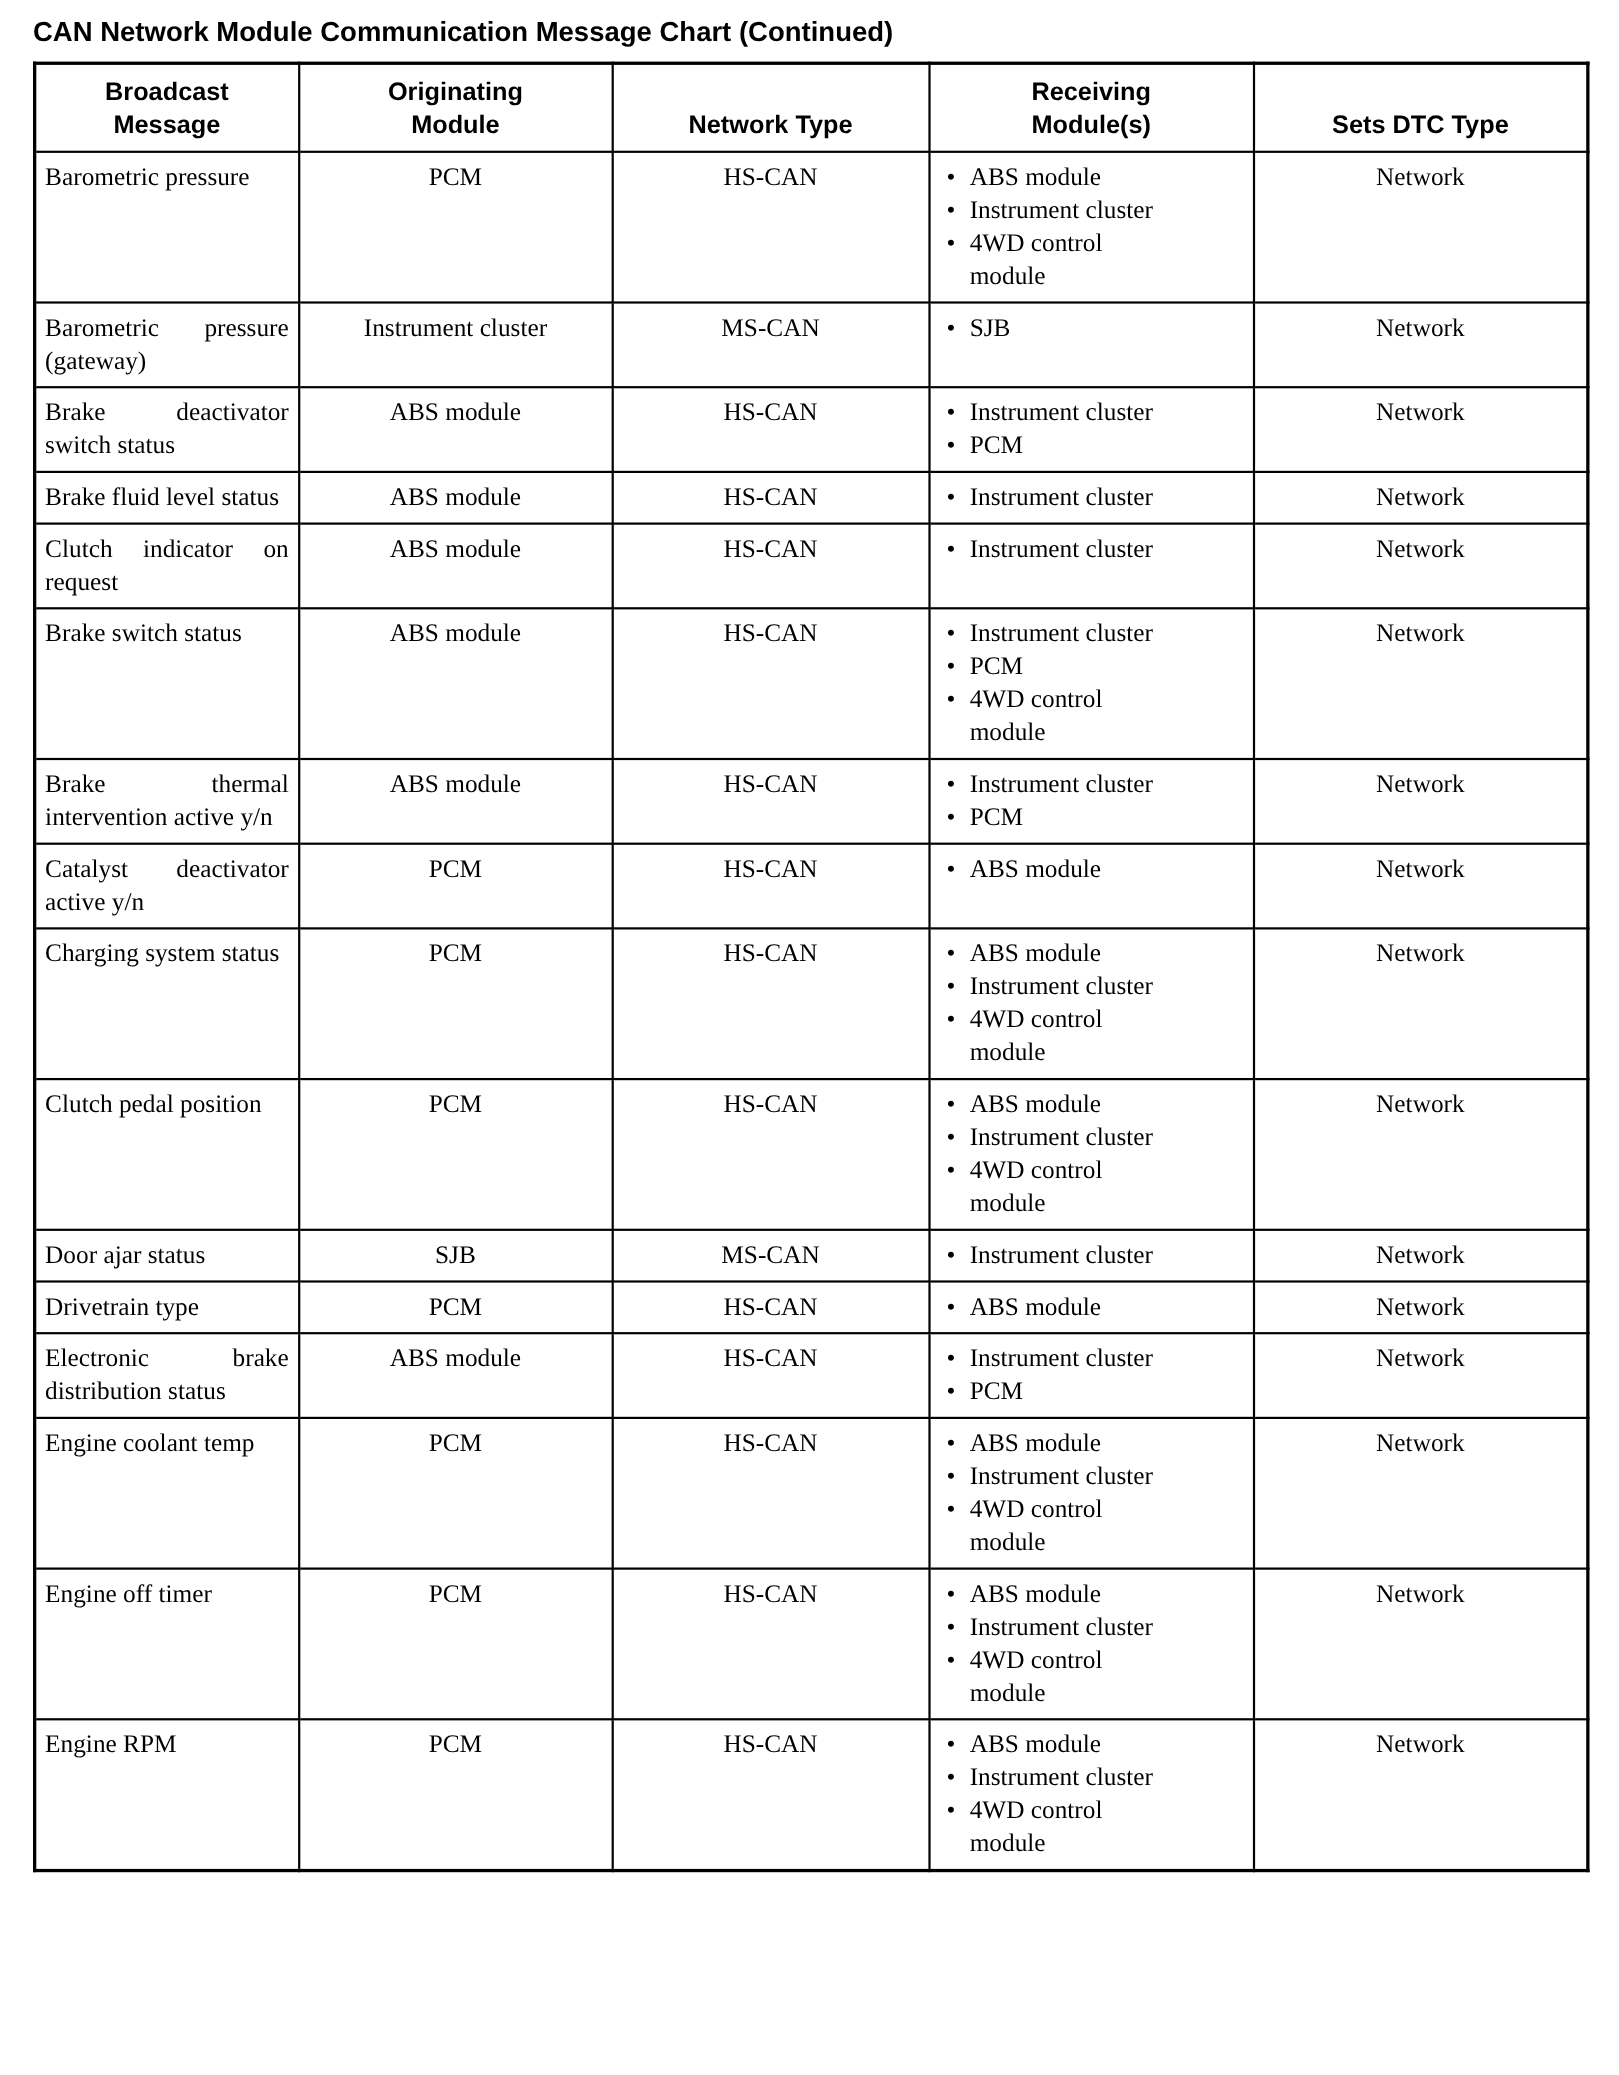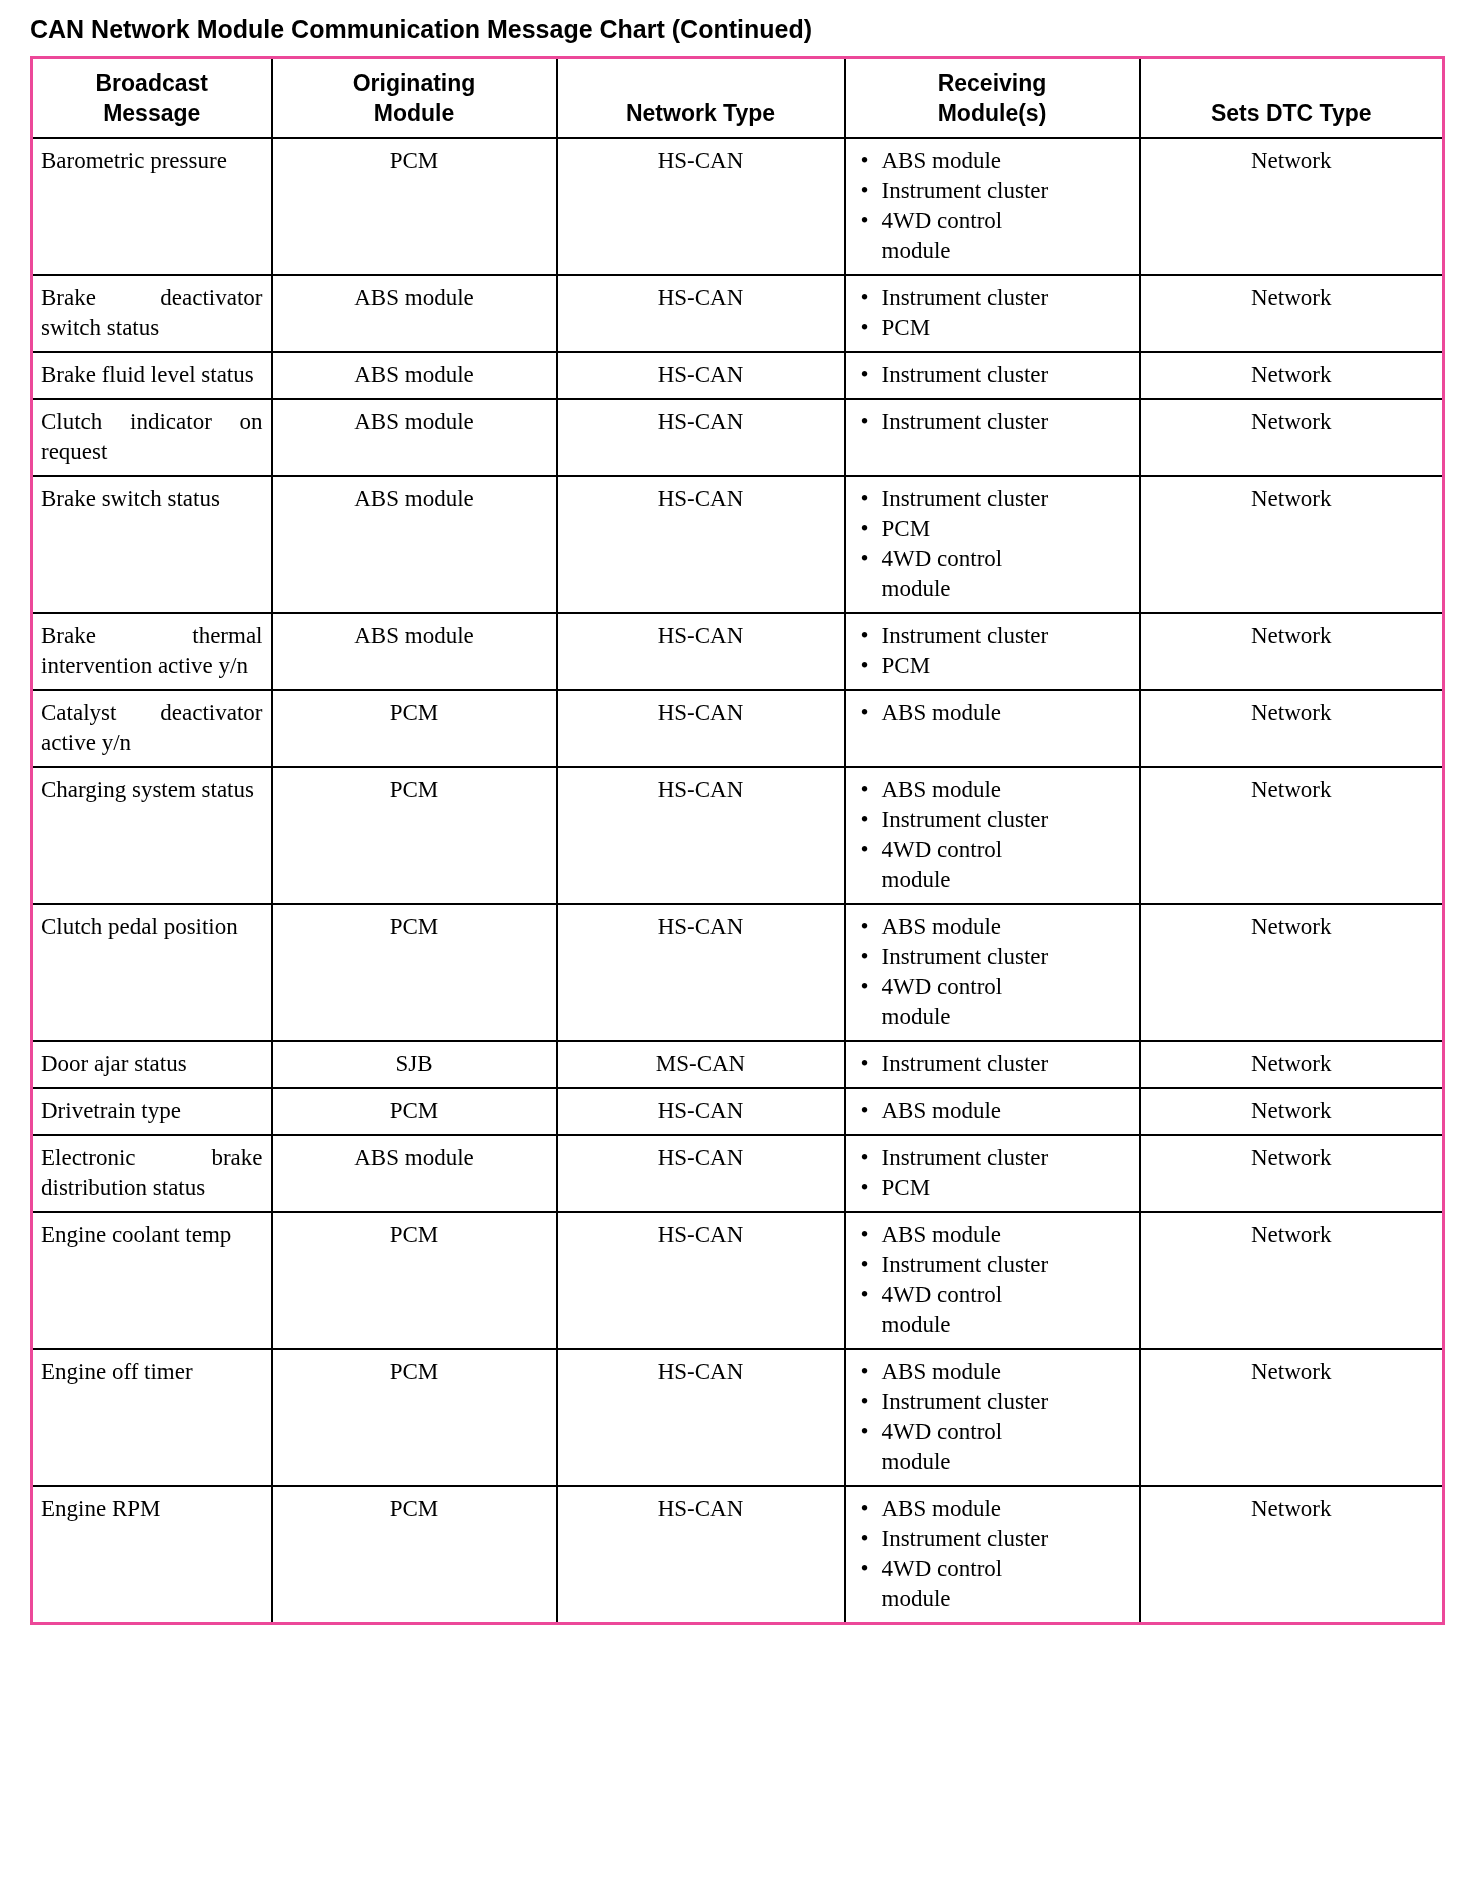--- a/index.html
+++ b/index.html
@@ -20,21 +20,21 @@
     font-weight: bold;
     font-size: 25px;
     line-height: 30px;
     margin: 0 0 12px 0;
     letter-spacing: 0px;
   }
   table.msg-chart {
     border-collapse: collapse;
     table-layout: fixed;
     width: 1412px;
-    border: 3px solid #ec4899;
+    border: 3px solid #000000;
   }
   table.msg-chart th,
   table.msg-chart td {
     border: 2px solid #000000;
     vertical-align: top;
     overflow: hidden;
   }
   table.msg-chart th {
     font-family: "Liberation Sans", sans-serif;
     font-weight: bold;
@@ -106,20 +106,31 @@
             <ul class="recv">
               <li><span class="bullet">•</span><span class="li-text">ABS module</span></li>
               <li><span class="bullet">•</span><span class="li-text">Instrument cluster</span></li>
               <li><span class="bullet">•</span><span class="li-text">4WD control
 module</span></li>
             </ul>
           </td>
           <td class="c-center c-dtc">Network</td>
         </tr>
         <tr>
+          <td class="c-msg">Barometric pressure (gateway)</td>
+          <td class="c-center">Instrument cluster</td>
+          <td class="c-center">MS-CAN</td>
+          <td class="c-recv">
+            <ul class="recv">
+              <li><span class="bullet">•</span><span class="li-text">SJB</span></li>
+            </ul>
+          </td>
+          <td class="c-center c-dtc">Network</td>
+        </tr>
+        <tr>
           <td class="c-msg">Brake deactivator switch status</td>
           <td class="c-center">ABS module</td>
           <td class="c-center">HS-CAN</td>
           <td class="c-recv">
             <ul class="recv">
               <li><span class="bullet">•</span><span class="li-text">Instrument cluster</span></li>
               <li><span class="bullet">•</span><span class="li-text">PCM</span></li>
             </ul>
           </td>
           <td class="c-center c-dtc">Network</td>

